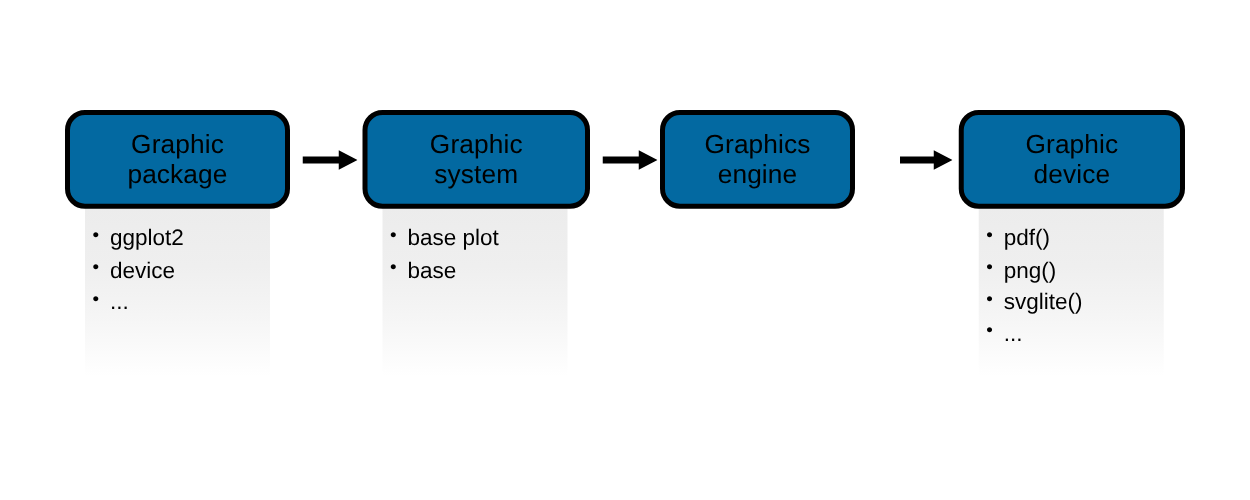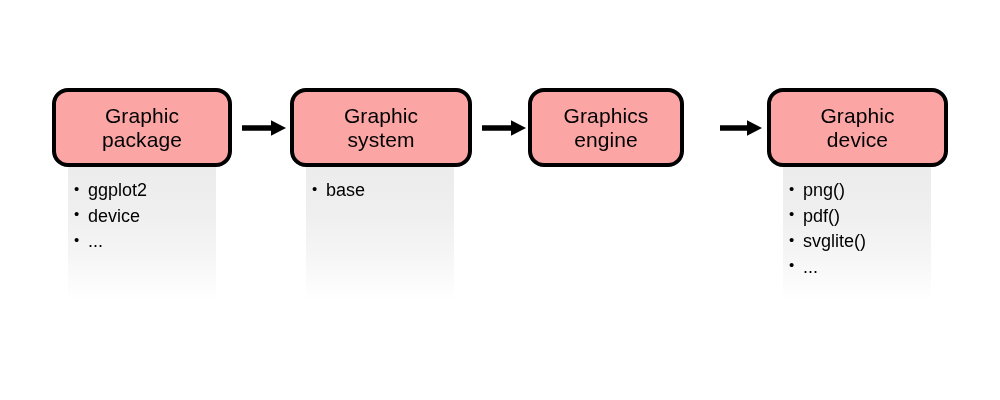--- a/index.html
+++ b/index.html
@@ -30,21 +30,21 @@
     top: 88px;
   }
 
   .stage-box {
     position: absolute;
     left: 0;
     top: 0;
     box-sizing: border-box;
     border: 4px solid #000000;
     border-radius: 16px;
-    background: #fca5a5;
+    background: #0369a1;
     display: flex;
     align-items: center;
     justify-content: center;
     text-align: center;
     line-height: 1.12;
     font-size: 21px;
     letter-spacing: 0.1px;
     z-index: 3;
   }
 
@@ -122,20 +122,21 @@
   <div class="arrow" style="left:242px; width:44px;">
     <svg width="44" height="18" viewBox="0 0 44 18" aria-hidden="true">
       <path d="M0 6.2 H29 V1.2 L44 9 L29 16.8 V11.8 H0 Z" fill="#000000"></path>
     </svg>
   </div>
 
   <div class="stage" style="left:290px; width:182px;">
 
     <div class="stage-panel" style="left:16px; top:78px; width:148px; height:135px;">
       <ul class="panel-list">
+        <li>base plot</li>
         <li>base</li>
       </ul>
     </div>
 
     <div class="stage-box" style="width:182px; height:79px;">
       <span class="stage-box-label">Graphic
 system</span>
     </div>
   </div>
 
@@ -156,22 +157,22 @@
   <div class="arrow" style="left:720px; width:42px;">
     <svg width="42" height="18" viewBox="0 0 42 18" aria-hidden="true">
       <path d="M0 6.2 H27 V1.2 L42 9 L27 16.8 V11.8 H0 Z" fill="#000000"></path>
     </svg>
   </div>
 
   <div class="stage" style="left:767px; width:181px;">
 
     <div class="stage-panel" style="left:16px; top:78px; width:148px; height:135px;">
       <ul class="panel-list">
+        <li>pdf()</li>
         <li>png()</li>
-        <li>pdf()</li>
         <li>svglite()</li>
         <li>...</li>
       </ul>
     </div>
 
     <div class="stage-box" style="width:181px; height:79px;">
       <span class="stage-box-label">Graphic
 device</span>
     </div>
   </div>

